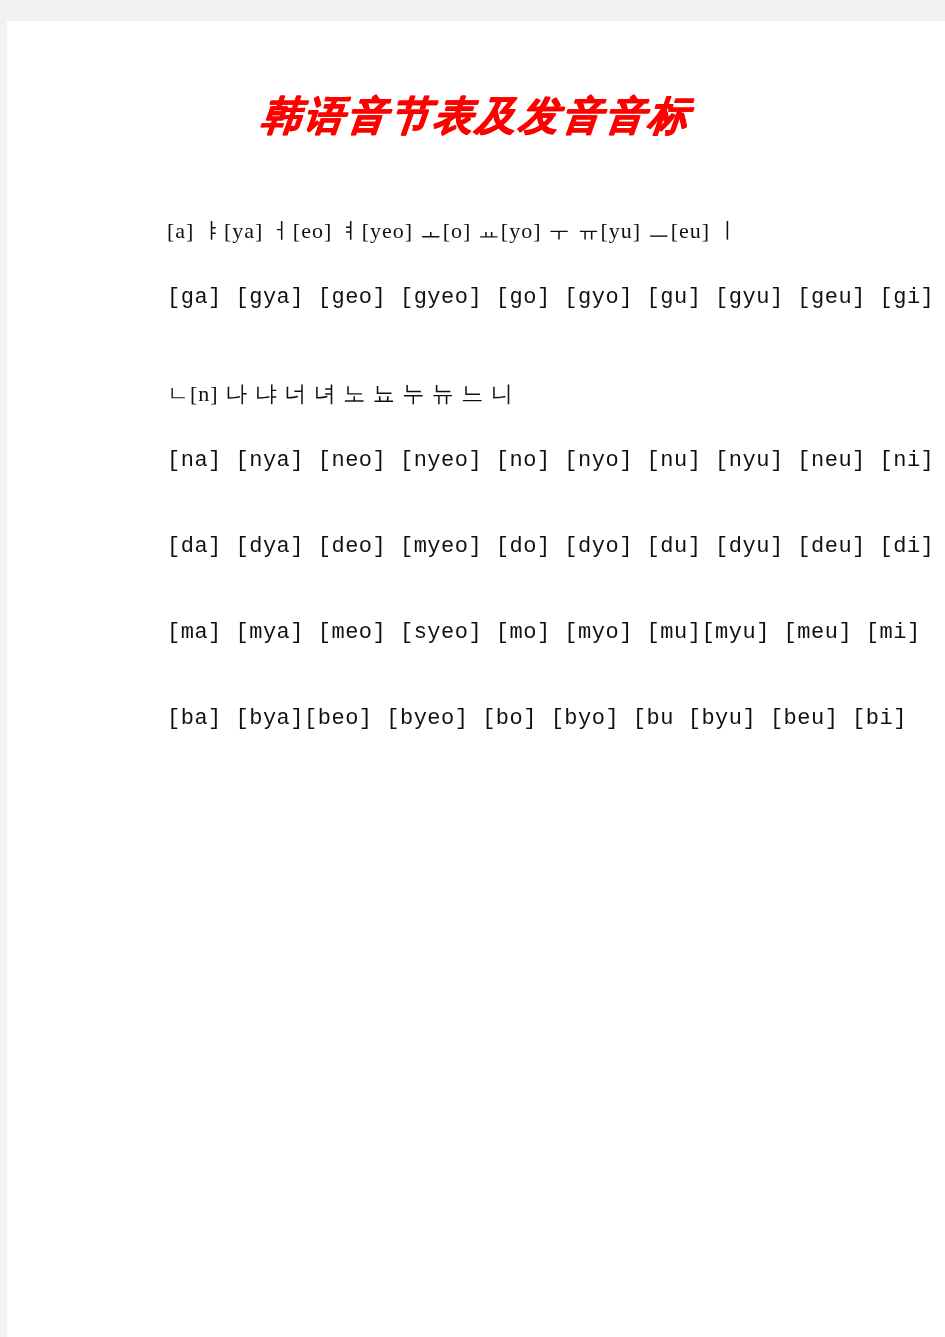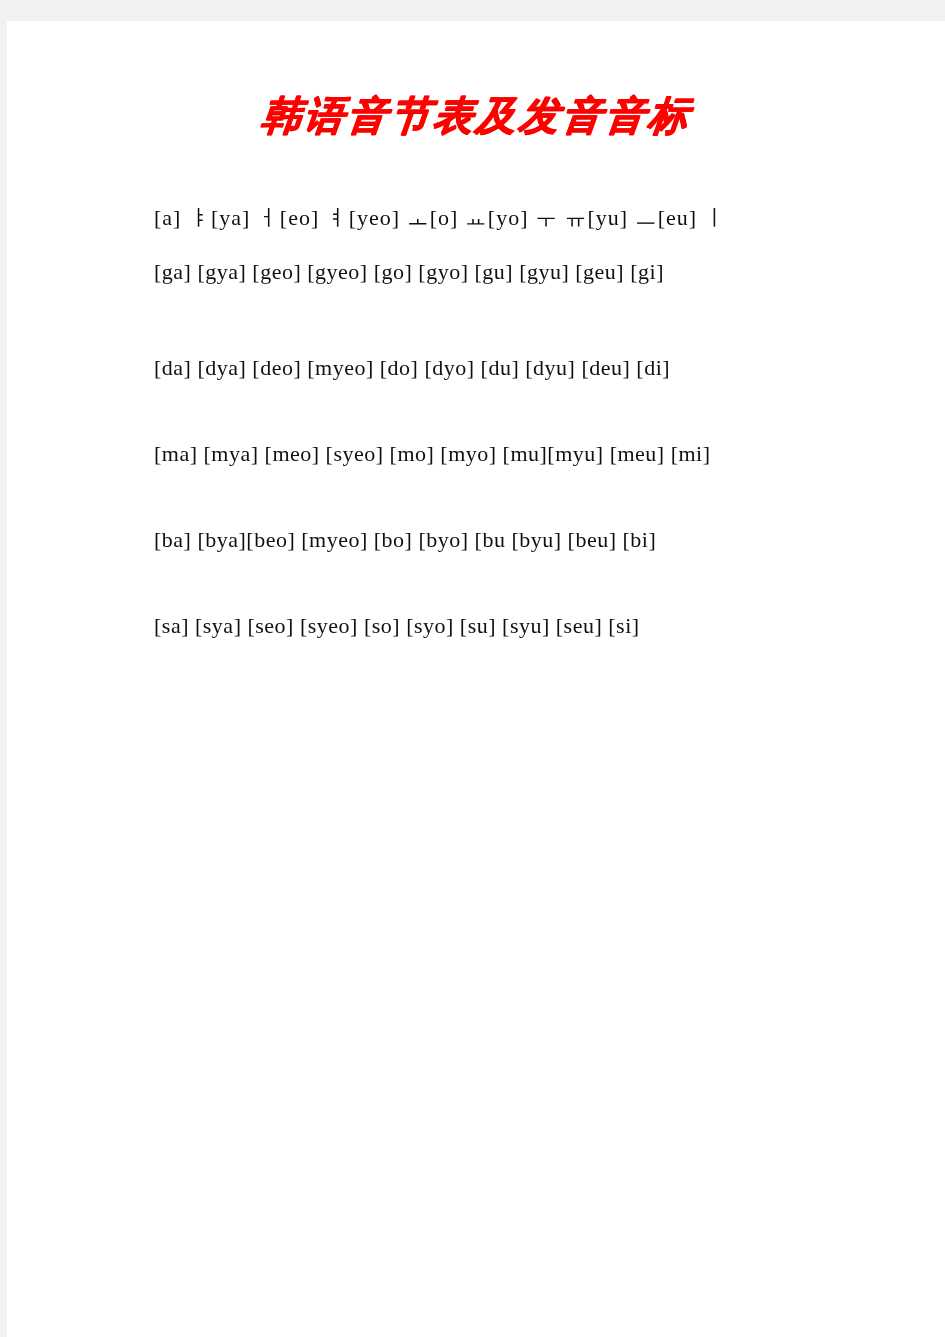--- a/index.html
+++ b/index.html
@@ -48,61 +48,65 @@
     top: 168px;
     width: 700px;
   }
   .row-group {
     margin: 0 0 36px 0;
   }
   .row-group:first-child {
     margin-bottom: 46px;
   }
   .line {
-    margin: 4px;
+    margin: 17px;
     padding: 0;
     font-size: 22px;
     line-height: 50px;
     color: #101010;
     white-space: nowrap;
     font-family: "Liberation Serif", "DejaVu Serif", serif;
   }
   .line.hangul {
     letter-spacing: 1px;
   }
   .line.roman {
     letter-spacing: 0.5px;
+    font-family: Liberation Mono, monospace;
   }
 </style>
 </head>
 <body>
 
 <div id="page">
 
   <h1 id="doc-title">韩语音节表及发音音标</h1>
 
   <div id="content">
 
     <div class="row-group">
       <p class="line hangul">[a] ㅑ[ya] ㅓ[eo] ㅕ[yeo] ㅗ[o] ㅛ[yo] ㅜ ㅠ[yu] ㅡ[eu] ㅣ</p>
       <p class="line roman">[ga] [gya] [geo] [gyeo] [go] [gyo] [gu] [gyu] [geu] [gi]</p>
     </div>
 
+    <div class="row-group">
+      <p class="line hangul">ㄴ[n] 나 냐 너 녀 노 뇨 누 뉴 느 니</p>
+      <p class="line roman">[na] [nya] [neo] [nyeo] [no] [nyo] [nu] [nyu] [neu] [ni]</p>
+    </div>
 
     <div class="row-group">
       <p class="line roman">[da] [dya] [deo] [myeo] [do] [dyo] [du] [dyu] [deu] [di]</p>
     </div>
 
 
     <div class="row-group">
       <p class="line roman">[ma] [mya] [meo] [syeo] [mo] [myo] [mu][myu] [meu] [mi]</p>
     </div>
 
     <div class="row-group">
-      <p class="line roman">[ba] [bya][beo] [myeo] [bo] [byo] [bu [byu] [beu] [bi]</p>
+      <p class="line roman">[ba] [bya][beo] [byeo] [bo] [byo] [bu [byu] [beu] [bi]</p>
     </div>
 
     <div class="row-group">
-      <p class="line roman">[sa] [sya] [seo] [syeo] [so] [syo] [su] [syu] [seu] [si]</p>
     </div>
 
   </div>
 </div>
 
 </body></html>

